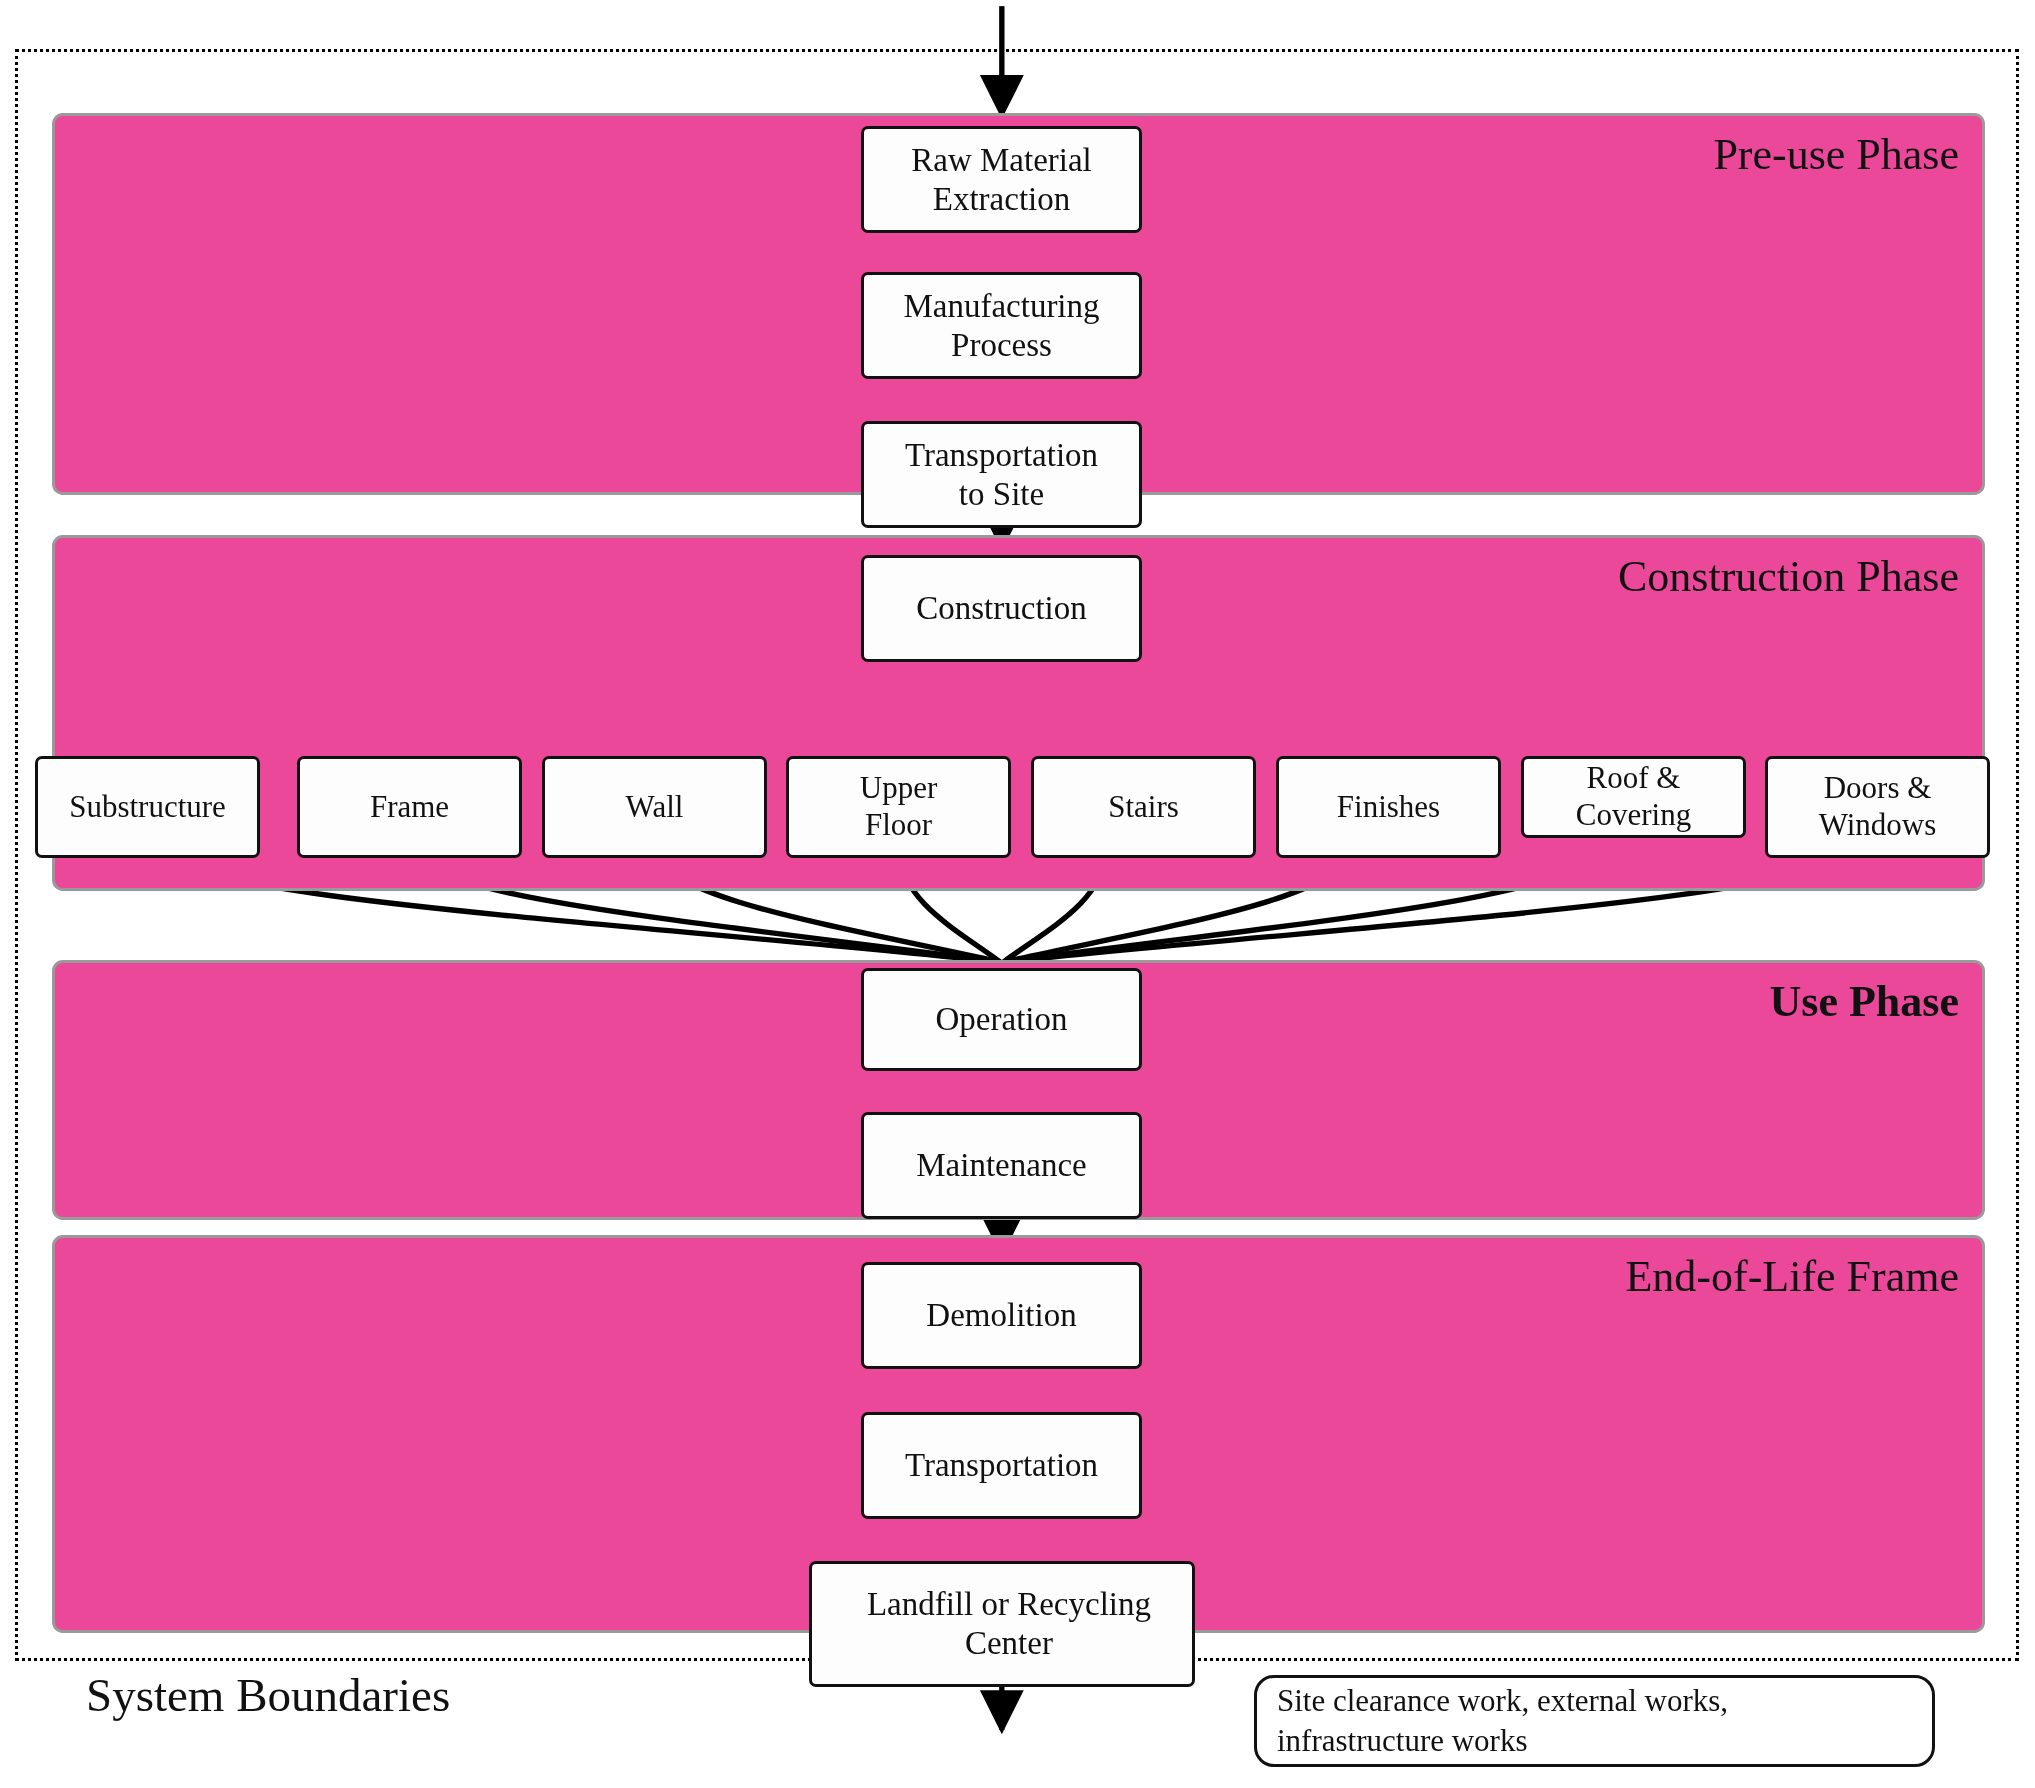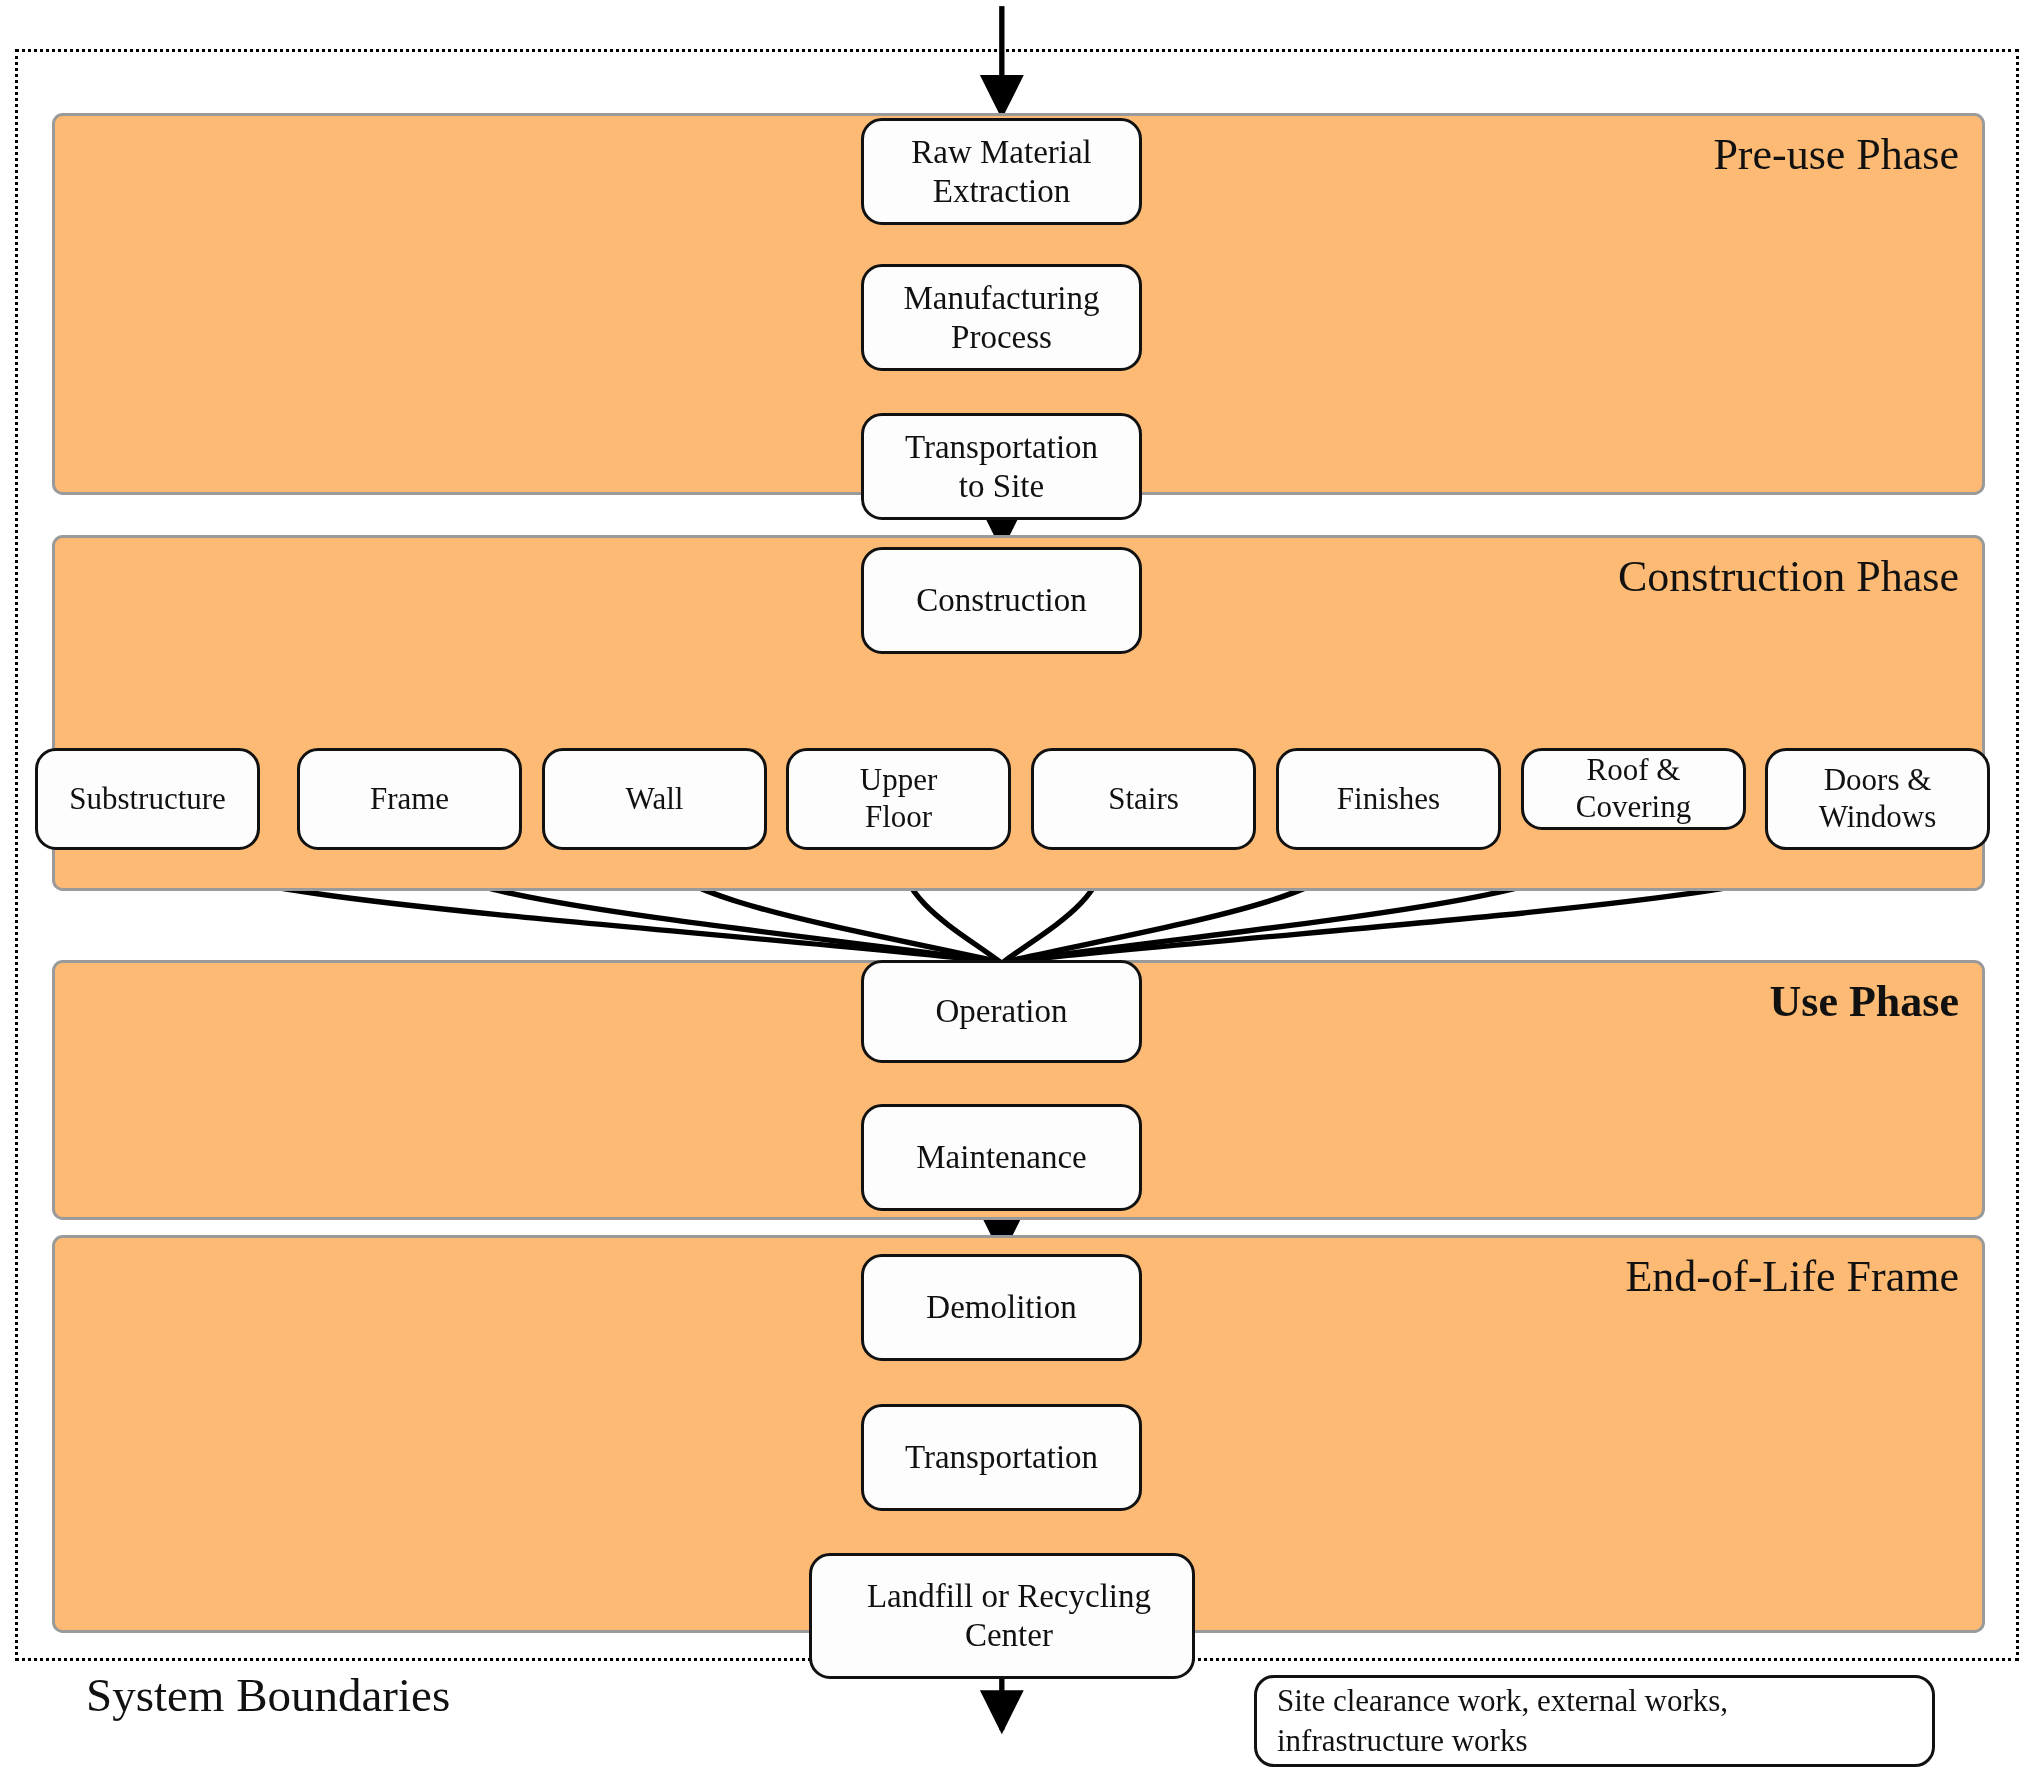--- a/index.html
+++ b/index.html
@@ -19,48 +19,49 @@
     position:absolute;
     left:15.3px; top:49px;
     width:2004px; height:1612px;
     border:3.1px dotted #000;
     box-sizing:border-box;
     background:transparent;
   }
   
   .phase-band{
     position:absolute;
-    background:#fdba74;
+    background:#ec4899;
     border:3.1px solid #9a9a9a;
     border-radius:10.7px;
     box-sizing:border-box;
   }
   .phase-label{
     position:absolute;
     right:23px;
     font-size:44px;
     line-height:1;
     white-space:nowrap;
     color:#111;
   }
   
   .node{
     position:absolute;
     background:#fdfdfd;
     border:3.8px solid #111;
-    border-radius:21px;
+    border-radius:7px;
     box-sizing:border-box;
     display:flex;
     align-items:center;
     justify-content:center;
     text-align:center;
     font-size:33px;
     line-height:1.18;
     color:#111;
     padding:3.1px 6.1px;
+    margin-top:8px;
   }
   .node.small{font-size:31px;}
   
   .note-box{
     position:absolute;
     background:#fff;
     border:3.8px solid #111;
     border-radius:20px;
     box-sizing:border-box;
     display:flex;

